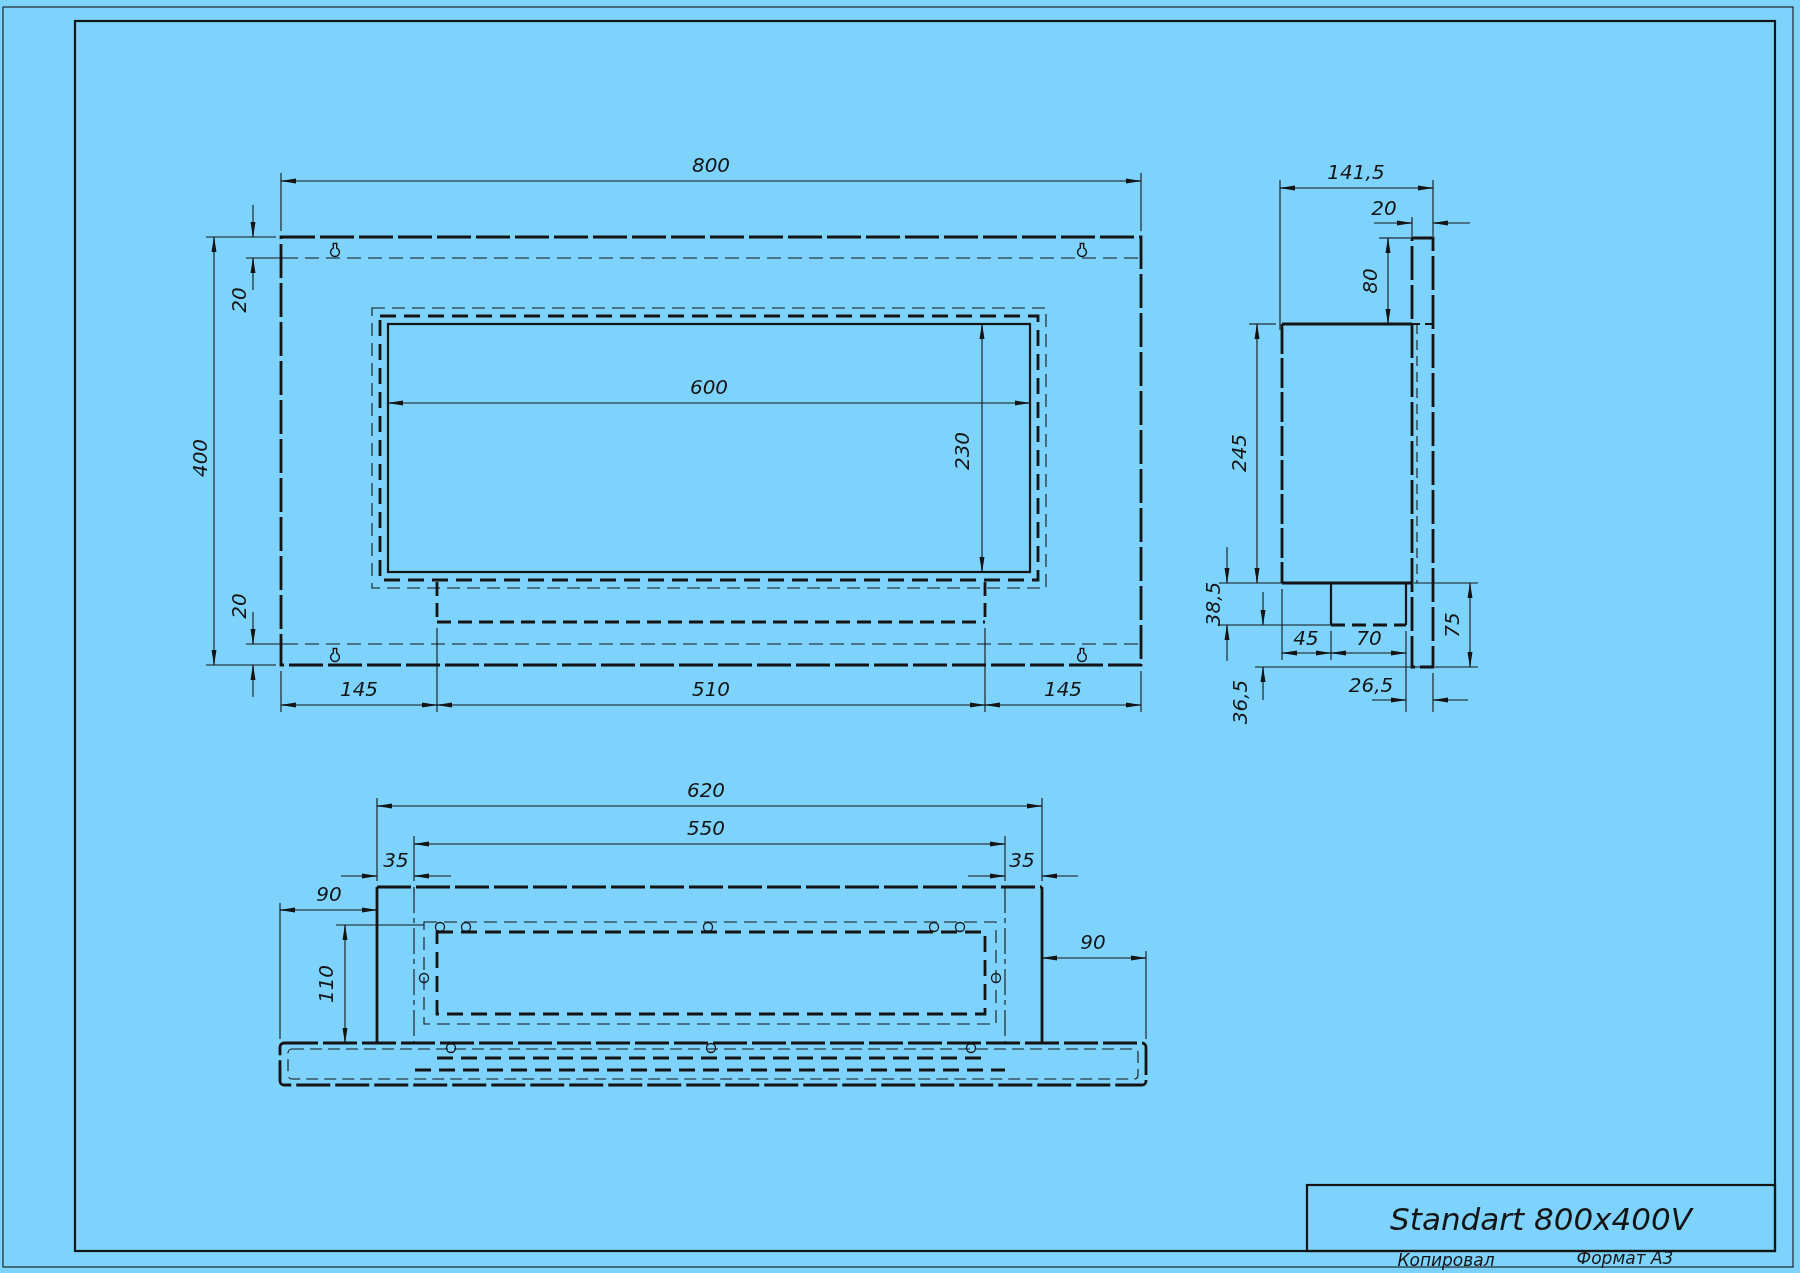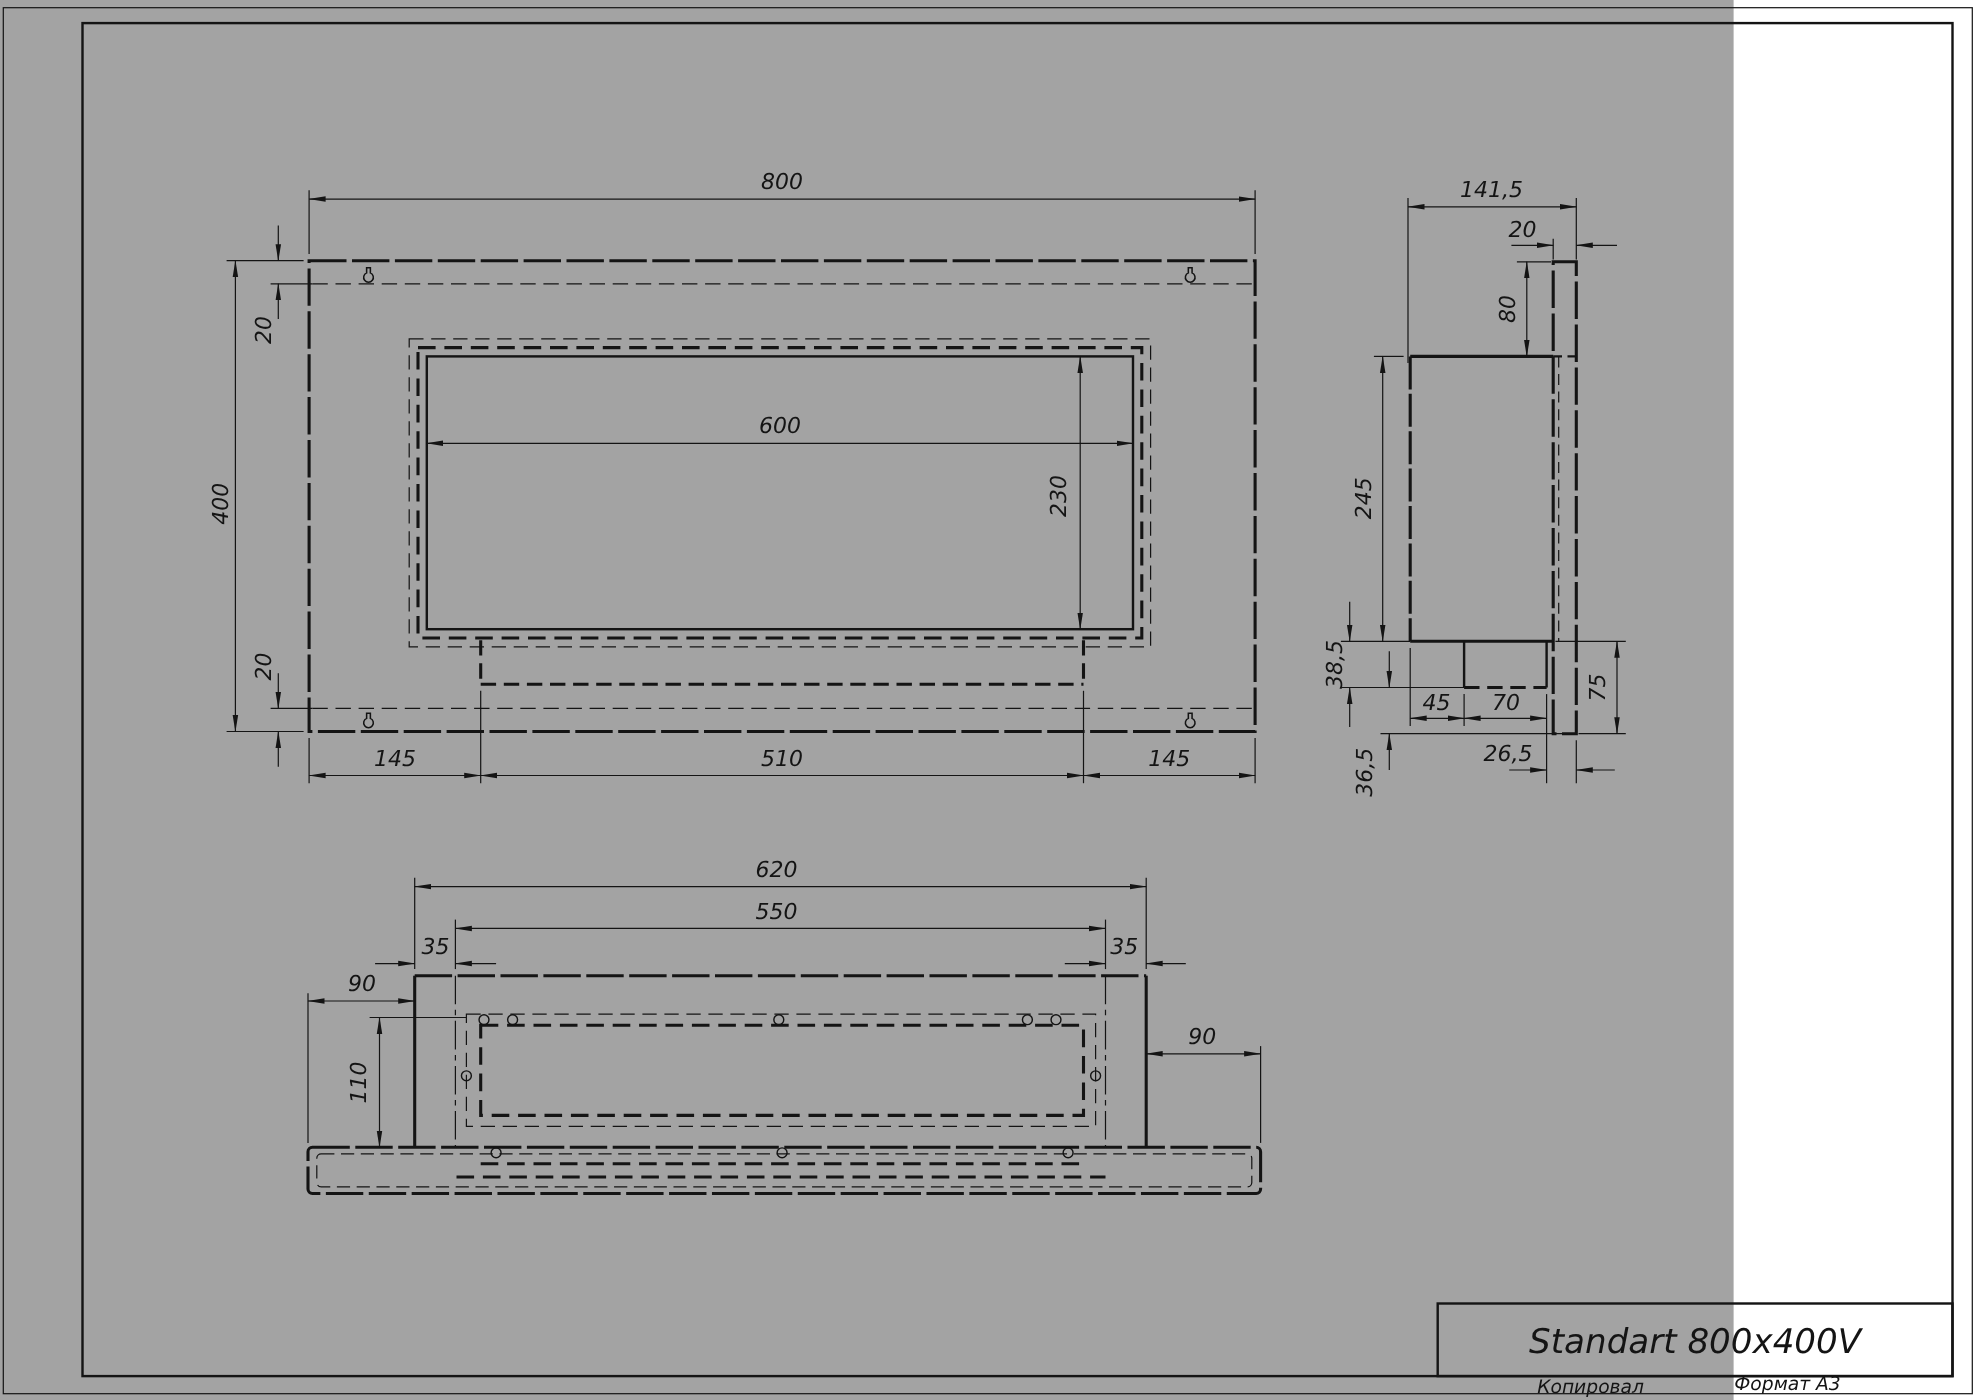--- a/index.html
+++ b/index.html
@@ -1,16 +1,16 @@
 <!DOCTYPE html>
 <html><head>
 <meta charset="utf-8">
 <style>
   html,body{margin:0;padding:0;background:#fff;}
-  .sheet{width:1576px;height:1273px;position:relative;background:#a3a3a3;}
+  .sheet{width:1800px;height:1273px;position:relative;background:#7dd3fc;}
   svg{display:block;}
   .thick{stroke:#141414;stroke-width:2.8;fill:none;}
   .med{stroke:#141414;stroke-width:2.2;fill:none;}
   .thin{stroke:#141414;stroke-width:1.1;fill:none;}
   .dim{stroke:#141414;stroke-width:1.1;fill:none;marker-start:url(#arr);marker-end:url(#arr);}
   .stem{stroke:#141414;stroke-width:1.1;fill:none;marker-end:url(#arr);}
   .dimtxt{font-family:"DejaVu Sans",sans-serif;font-style:italic;font-size:20px;fill:#141414;text-anchor:middle;}
   .titletxt{font-family:"DejaVu Sans",sans-serif;font-style:italic;font-size:31px;fill:#141414;text-anchor:middle;}
   .foottxt{font-family:"DejaVu Sans",sans-serif;font-style:italic;font-size:17px;fill:#141414;text-anchor:middle;}
 </style>

